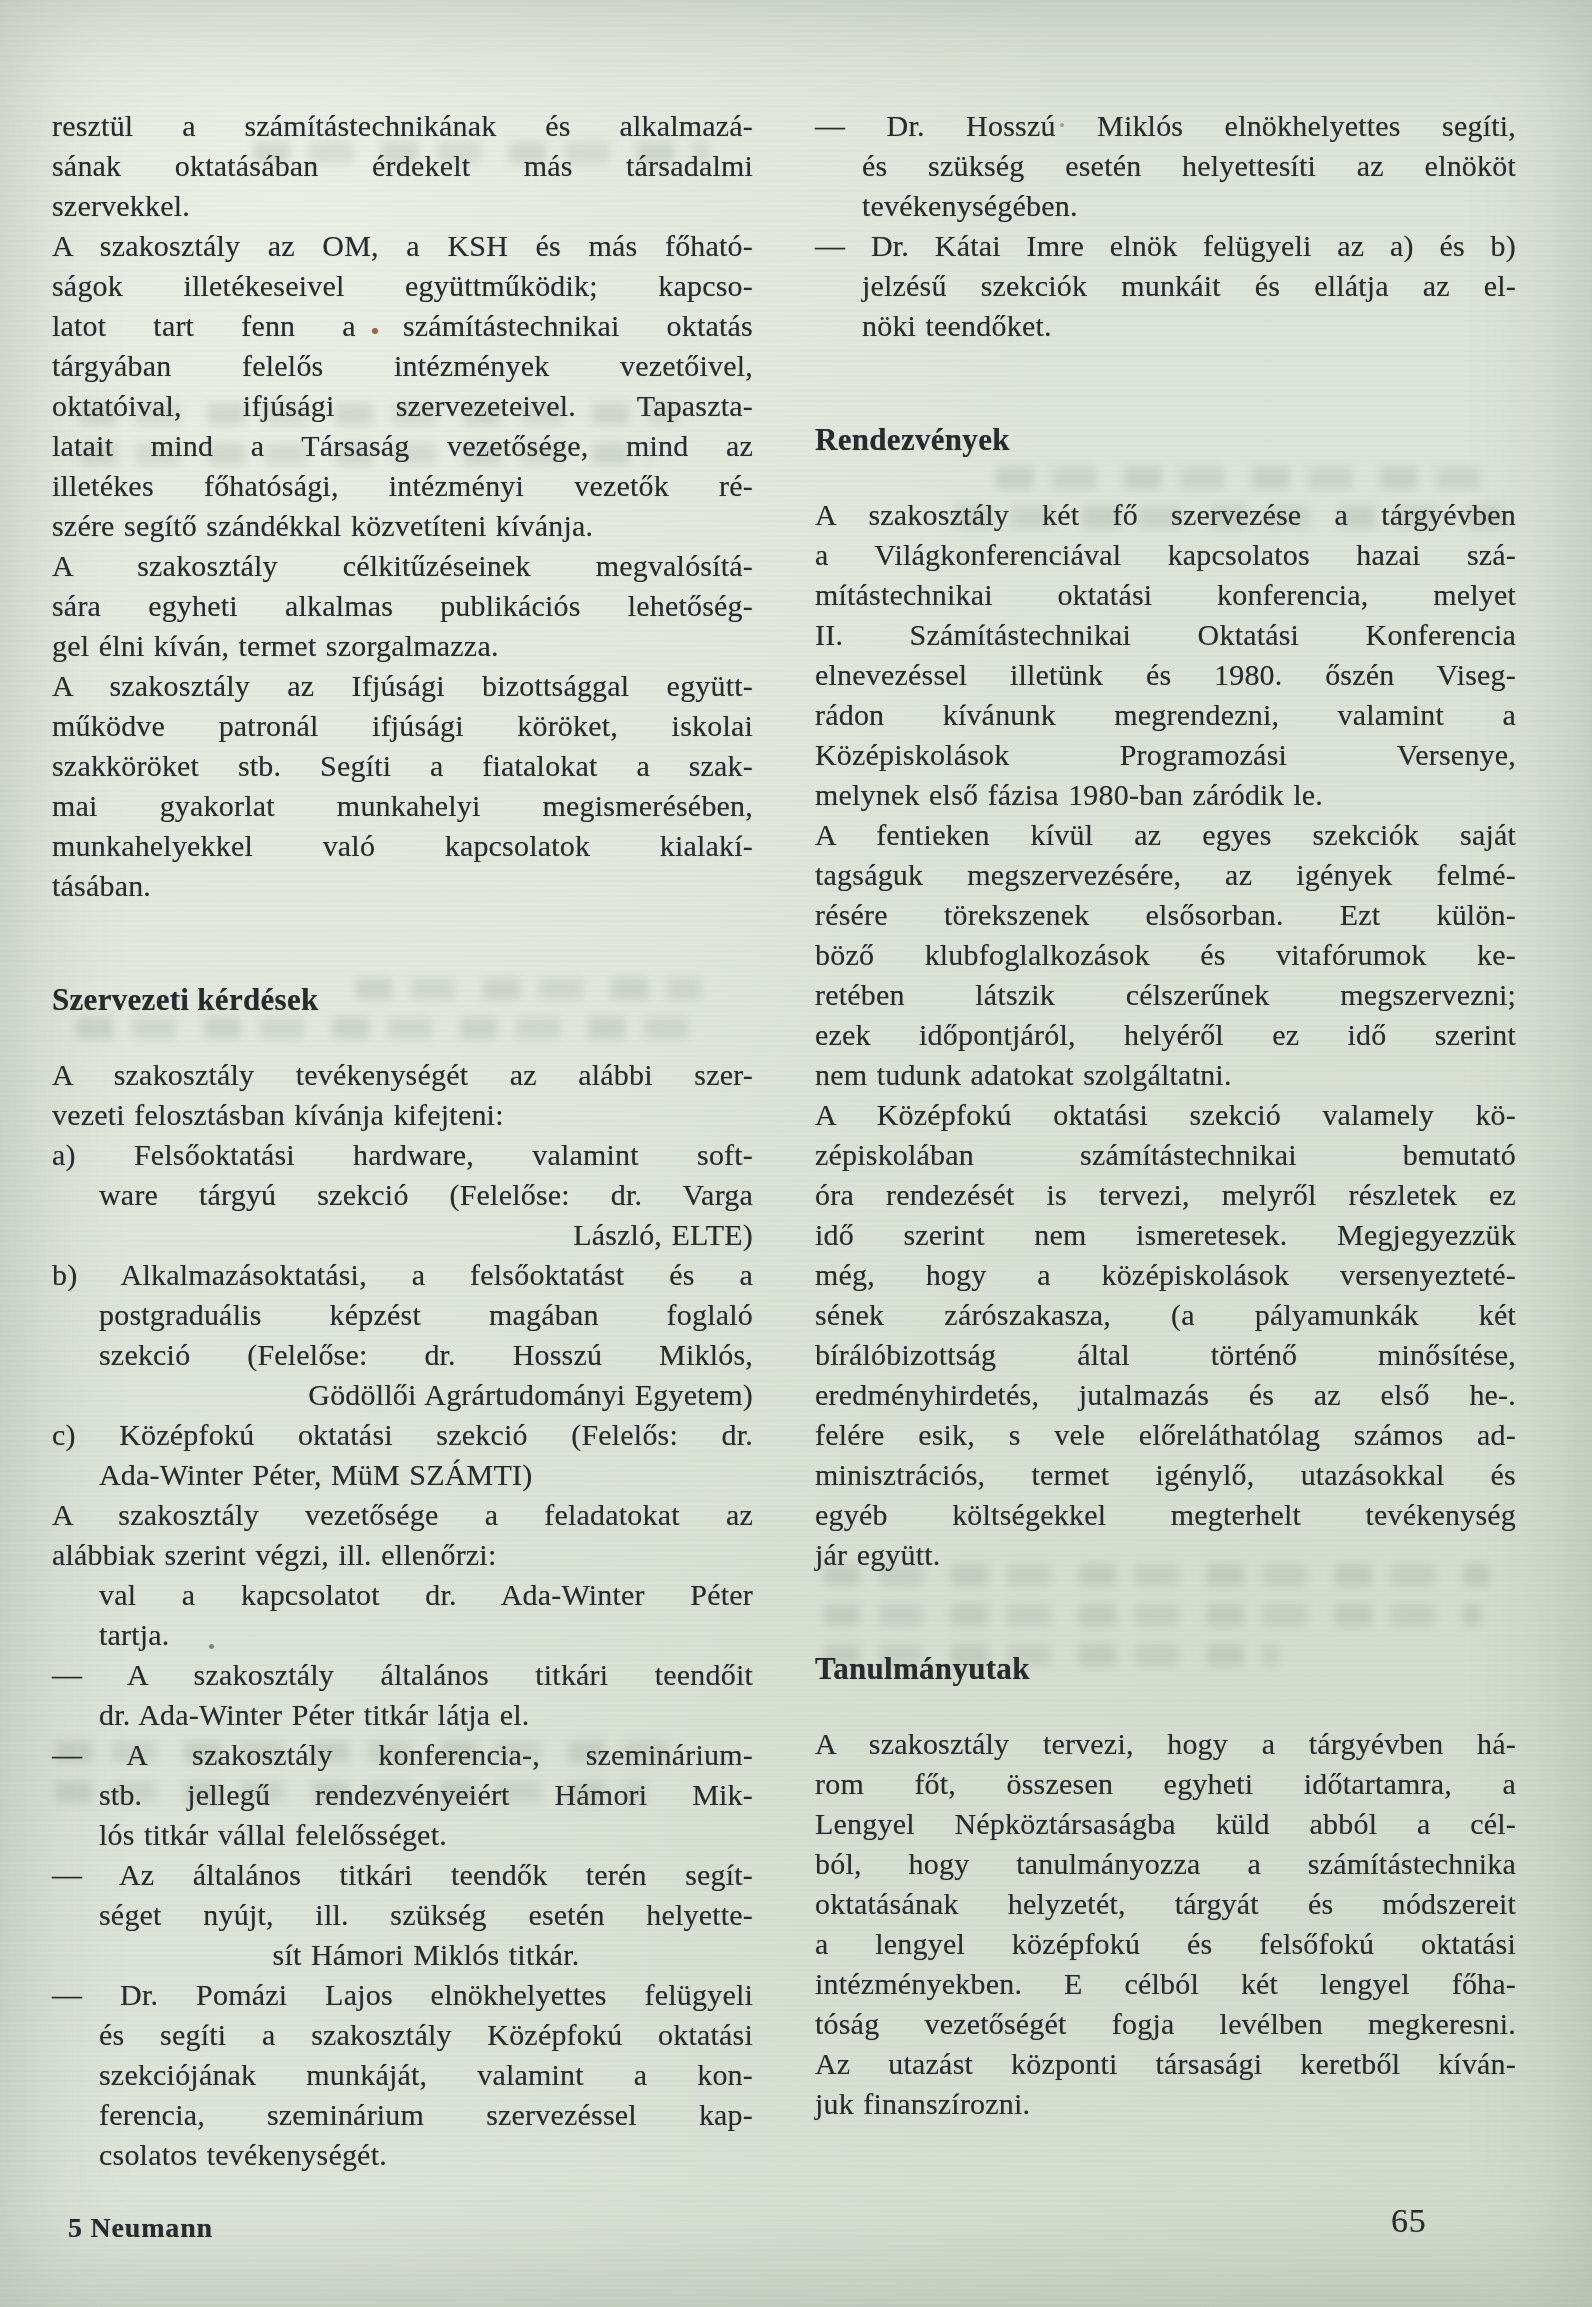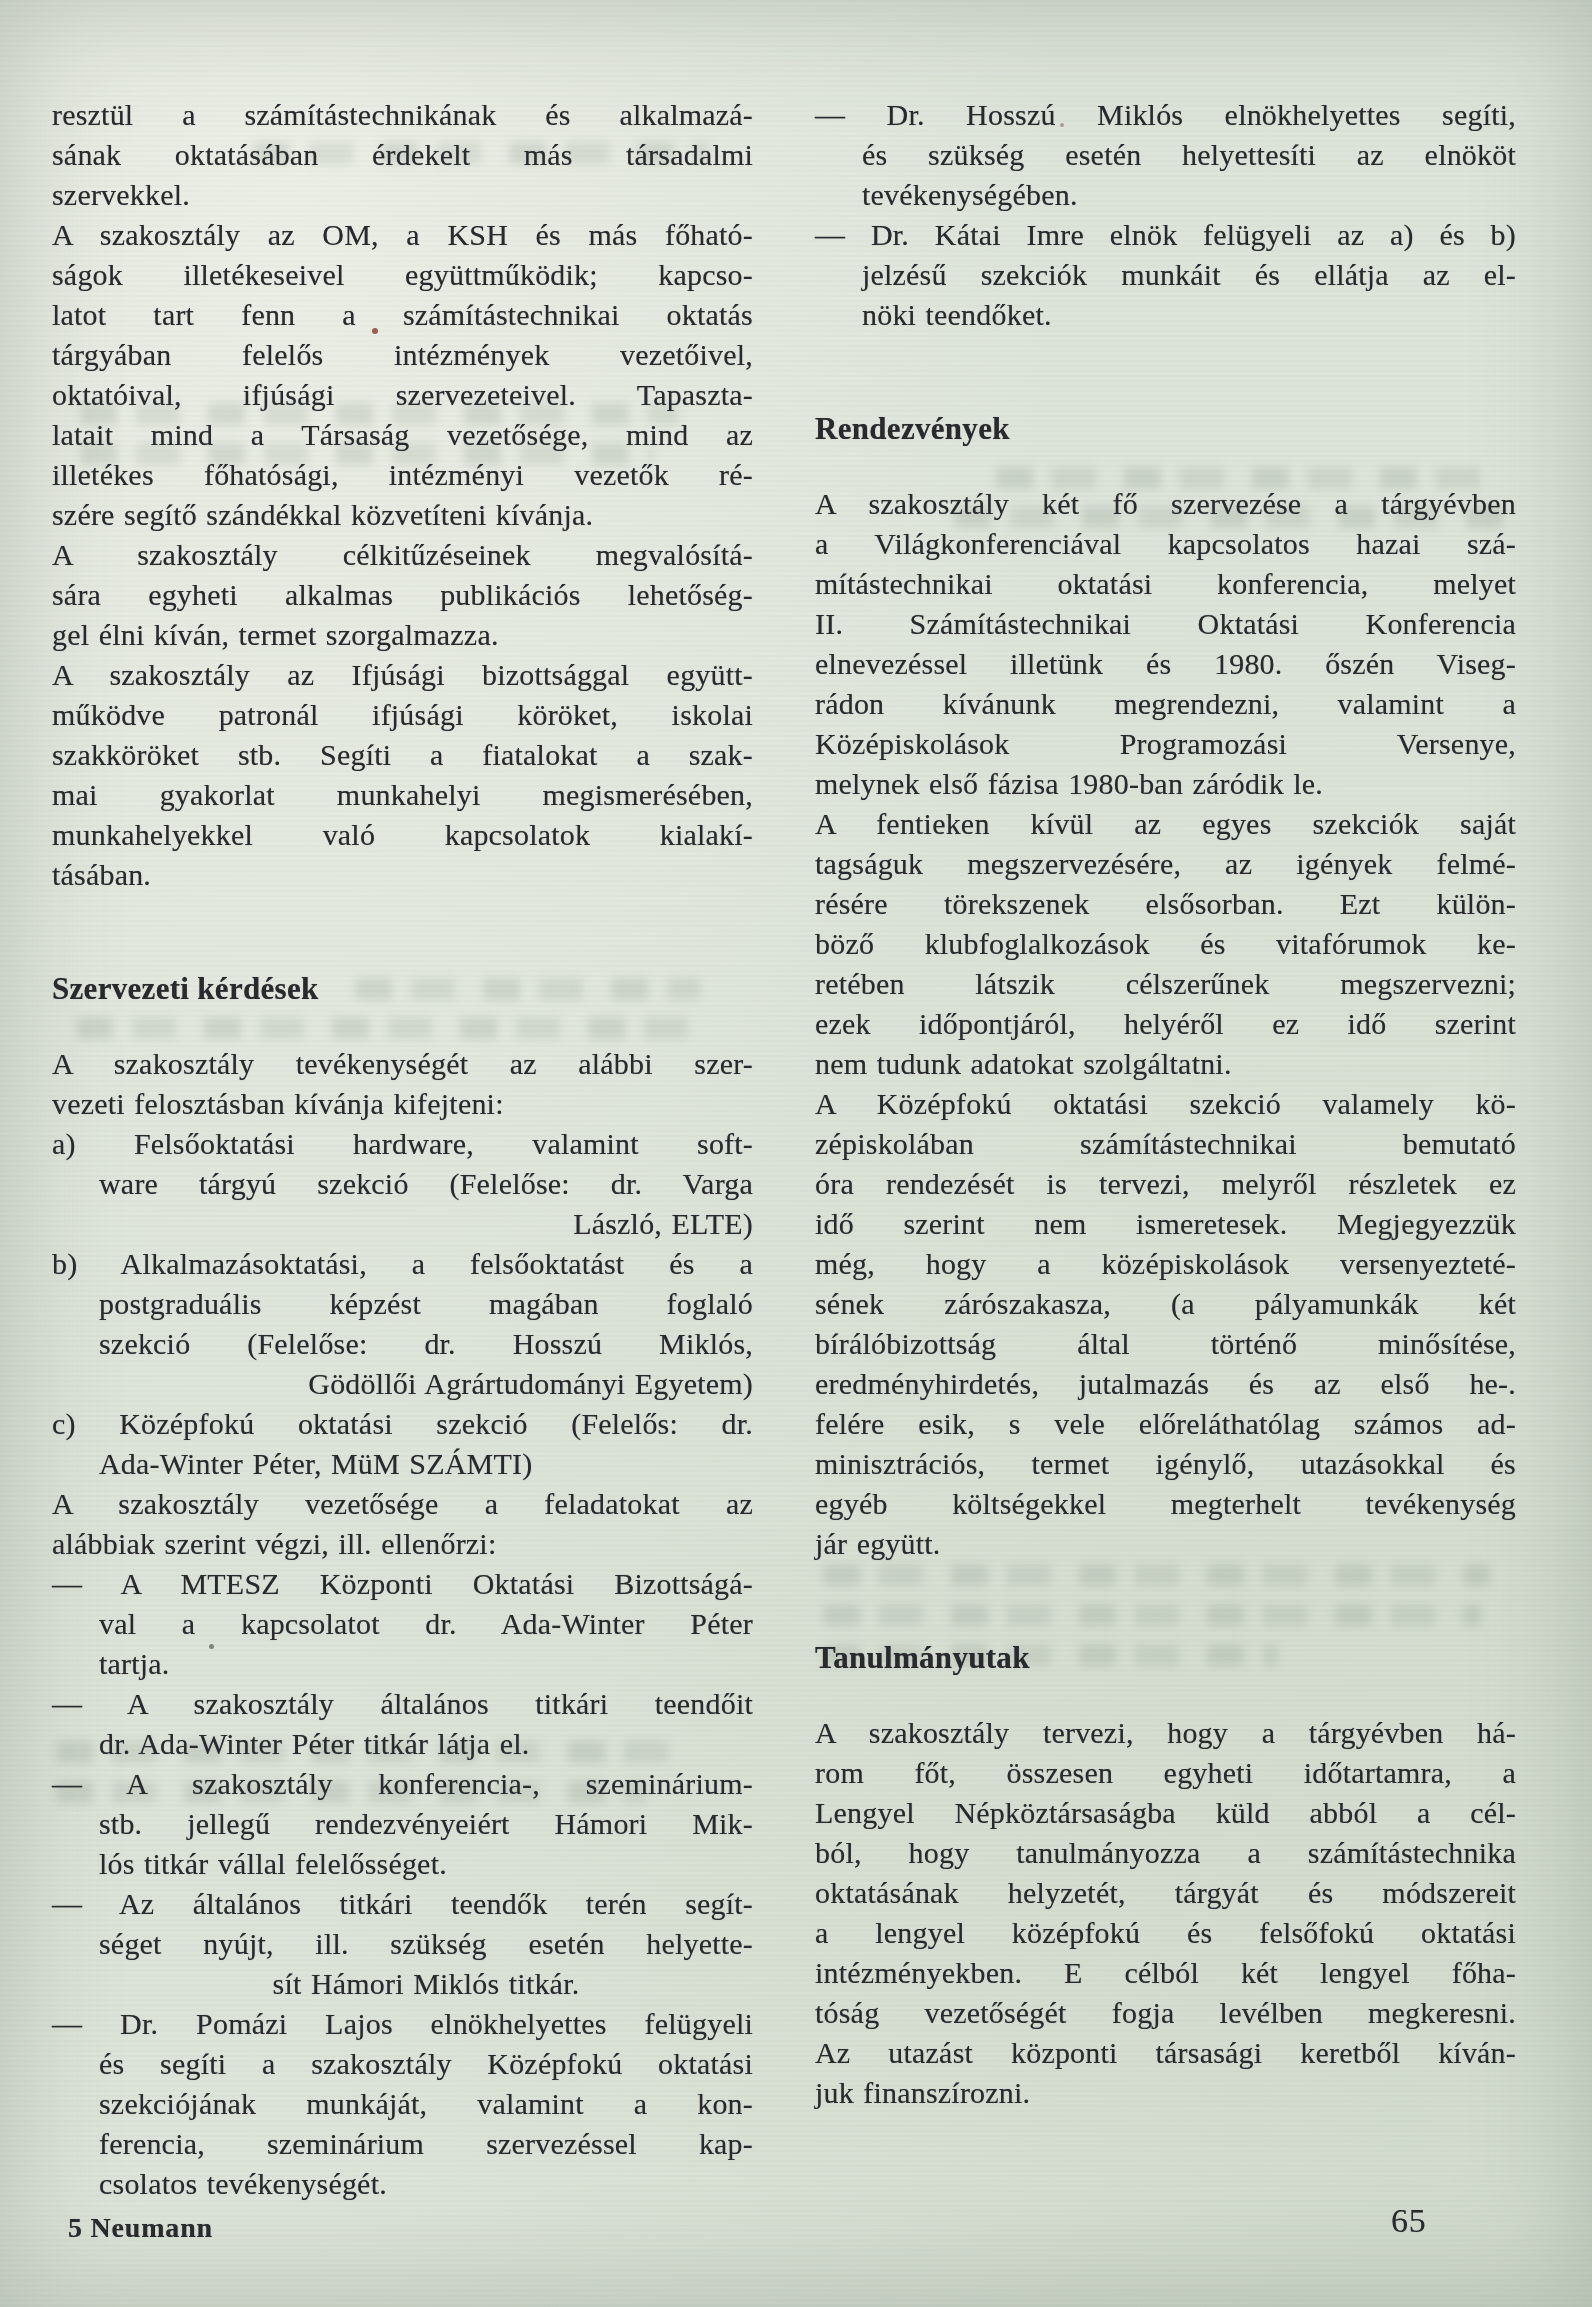--- a/index.html
+++ b/index.html
@@ -25,21 +25,21 @@
   .grain{
     position:absolute;inset:0;pointer-events:none;
     background:repeating-linear-gradient(0deg, rgba(118,128,112,.03) 0 2.5px, rgba(255,255,255,.025) 2.5px 5px);
   }
   .columns{
     position:relative;
     display:flex;
     padding:95px 77px 0 52px;
     gap:62px;
   }
-  .col{flex:0 0 701px;width:701px;}
+  .col{flex:0 0 701px;width:701px;margin-top:11px;}
   .block{margin:0;}
   .tline{
     font-size:30px;
     line-height:40px;
     letter-spacing:0.2px;
     word-spacing:1.7px;
     text-align:left;
     text-shadow:0 0 0.8px rgba(40,42,46,.45);
     white-space:normal;
   }
@@ -163,21 +163,20 @@
         </div>
         <div class="block">
           <div class="tline fill">c) Középfokú oktatási szekció (Felelős: dr.</div>
           <div class="tline" style="margin-left: 47px;">Ada-Winter Péter, MüM SZÁMTI)</div>
         </div>
         <div class="block">
           <div class="tline fill">A szakosztály vezetősége a feladatokat az</div>
           <div class="tline">alábbiak szerint végzi, ill. ellenőrzi:</div>
         </div>
         <div class="block">
-          <div class="tline fill">— A MTESZ Központi Oktatási Bizottságá-</div>
           <div class="tline fill" style="margin-left: 47px;">val a kapcsolatot dr. Ada-Winter Péter</div>
           <div class="tline" style="margin-left: 47px;">tartja.</div>
         </div>
         <div class="block">
           <div class="tline fill">— A szakosztály általános titkári teendőit</div>
           <div class="tline" style="margin-left: 47px;">dr. Ada-Winter Péter titkár látja el.</div>
         </div>
         <div class="block">
           <div class="tline fill">— A szakosztály konferencia-, szeminárium-</div>
           <div class="tline fill" style="margin-left: 47px;">stb. jellegű rendezvényeiért Hámori Mik-</div>

